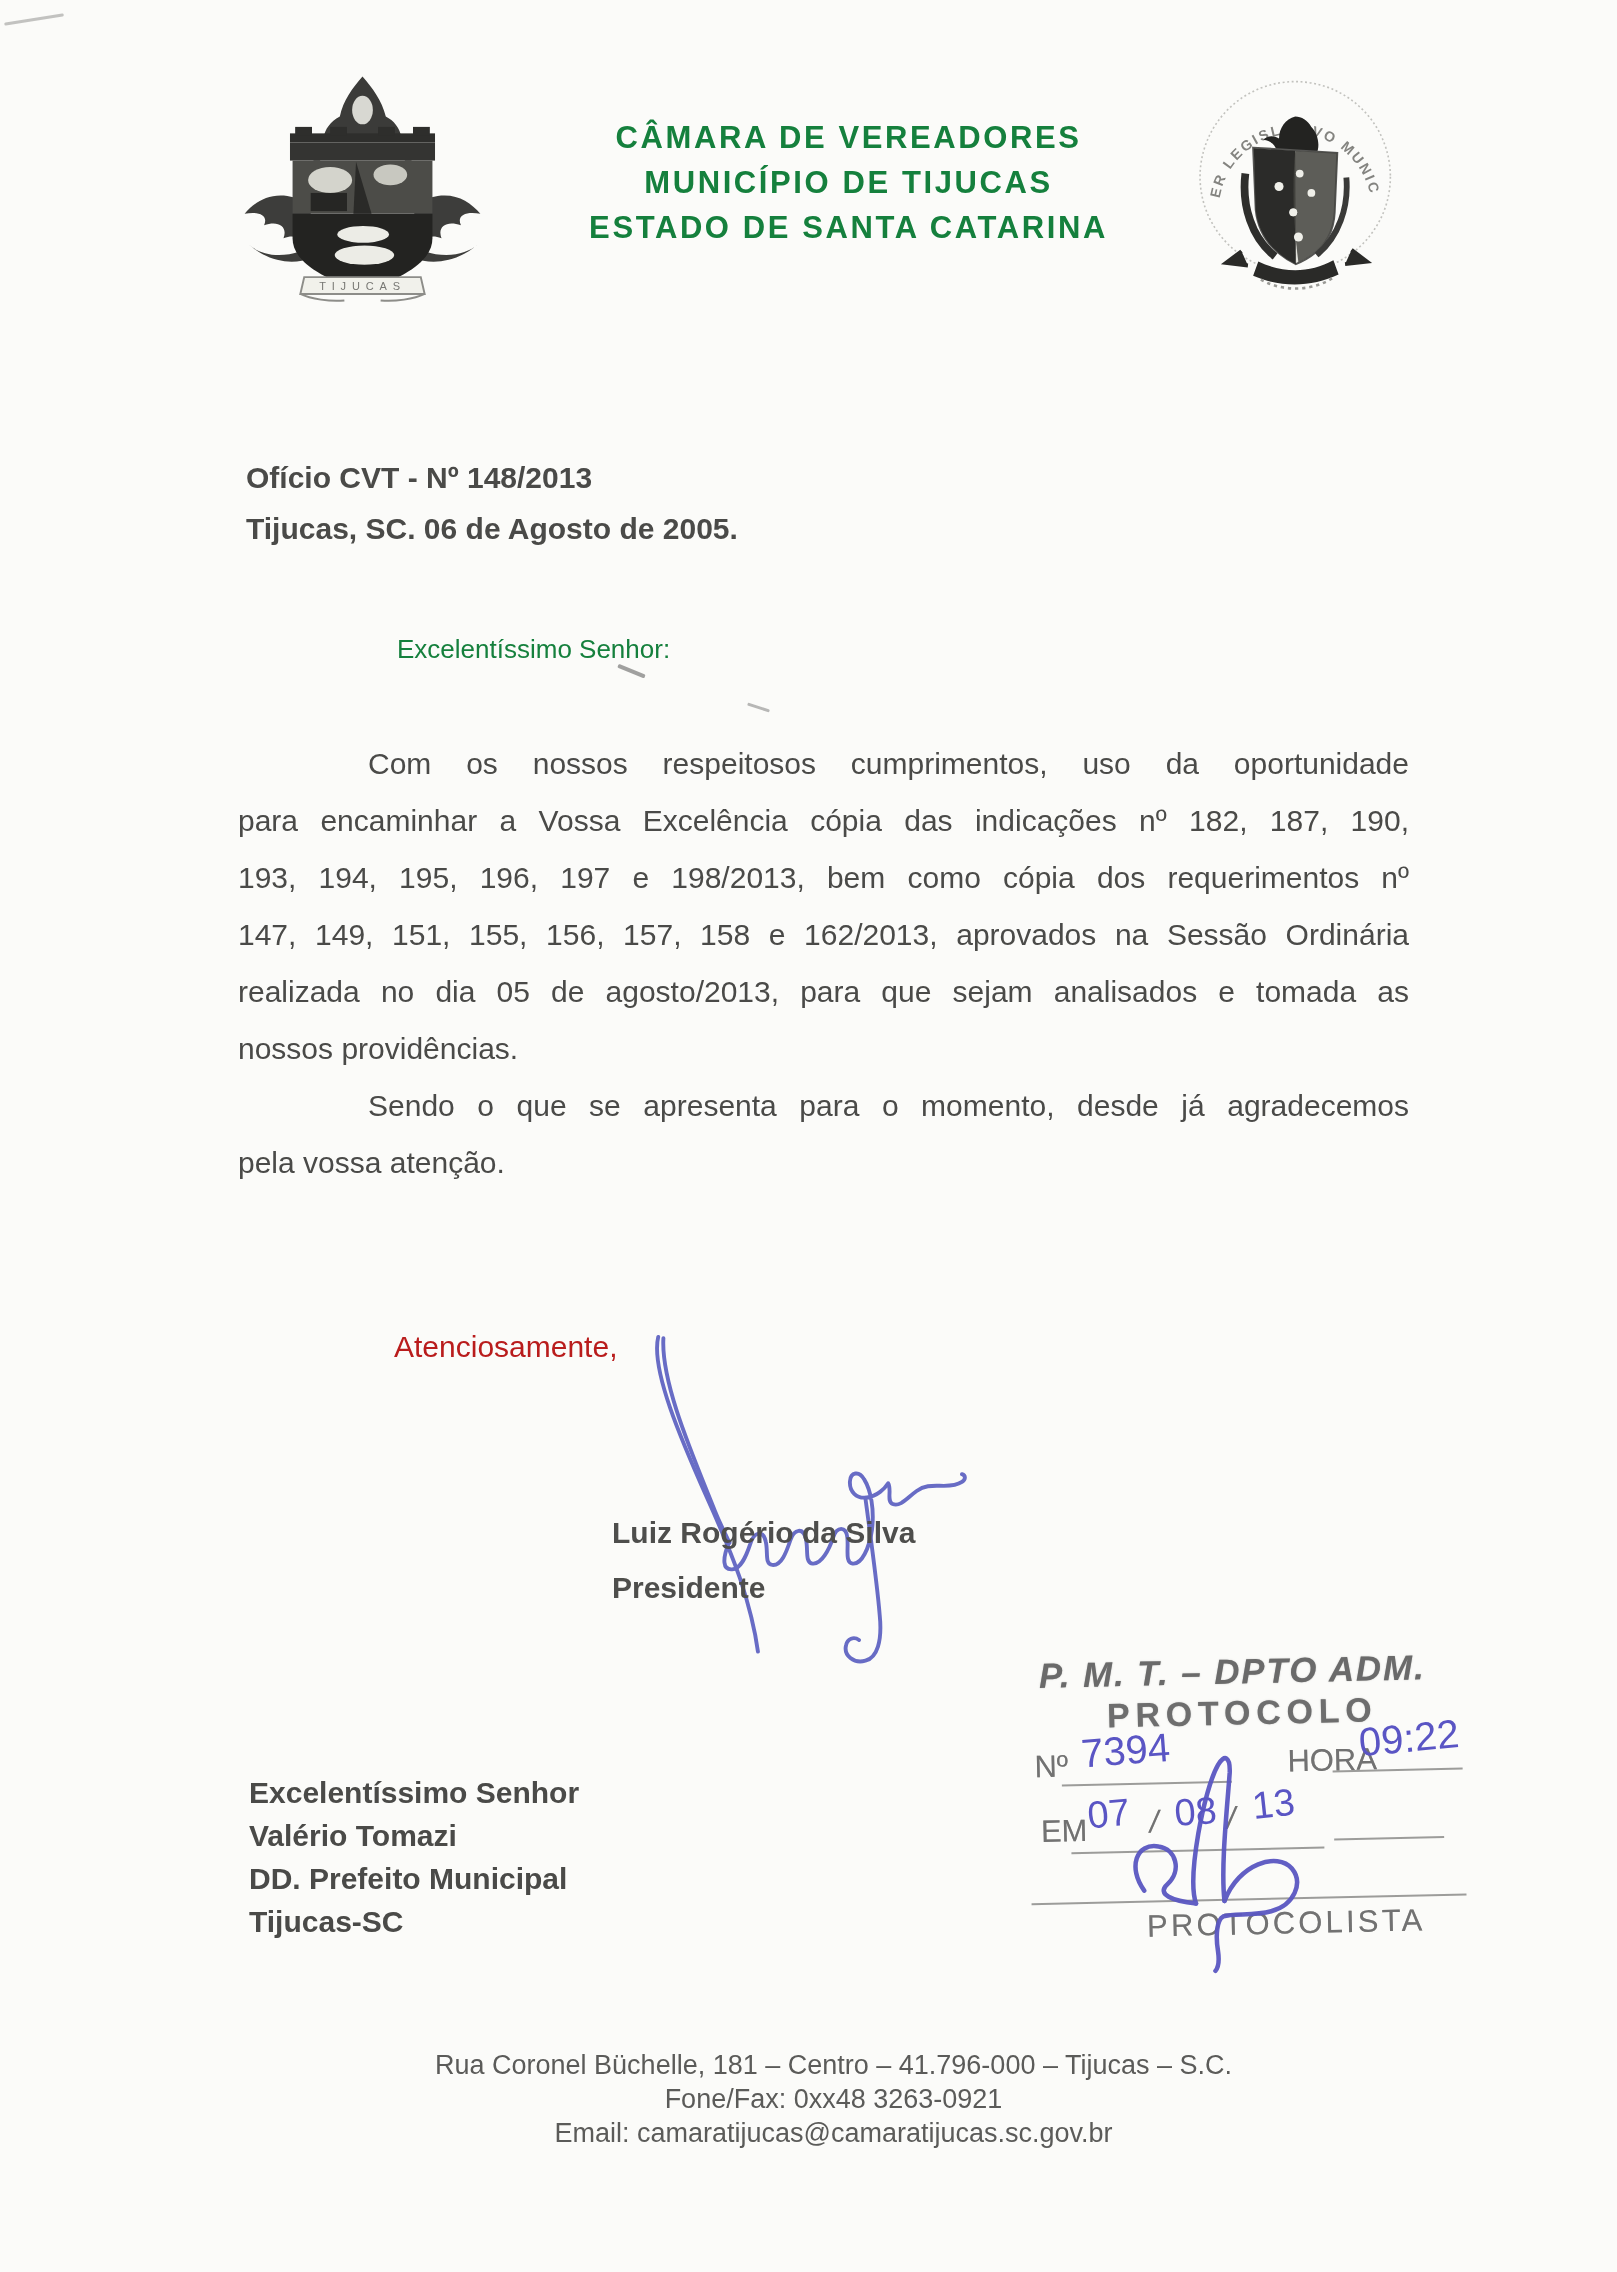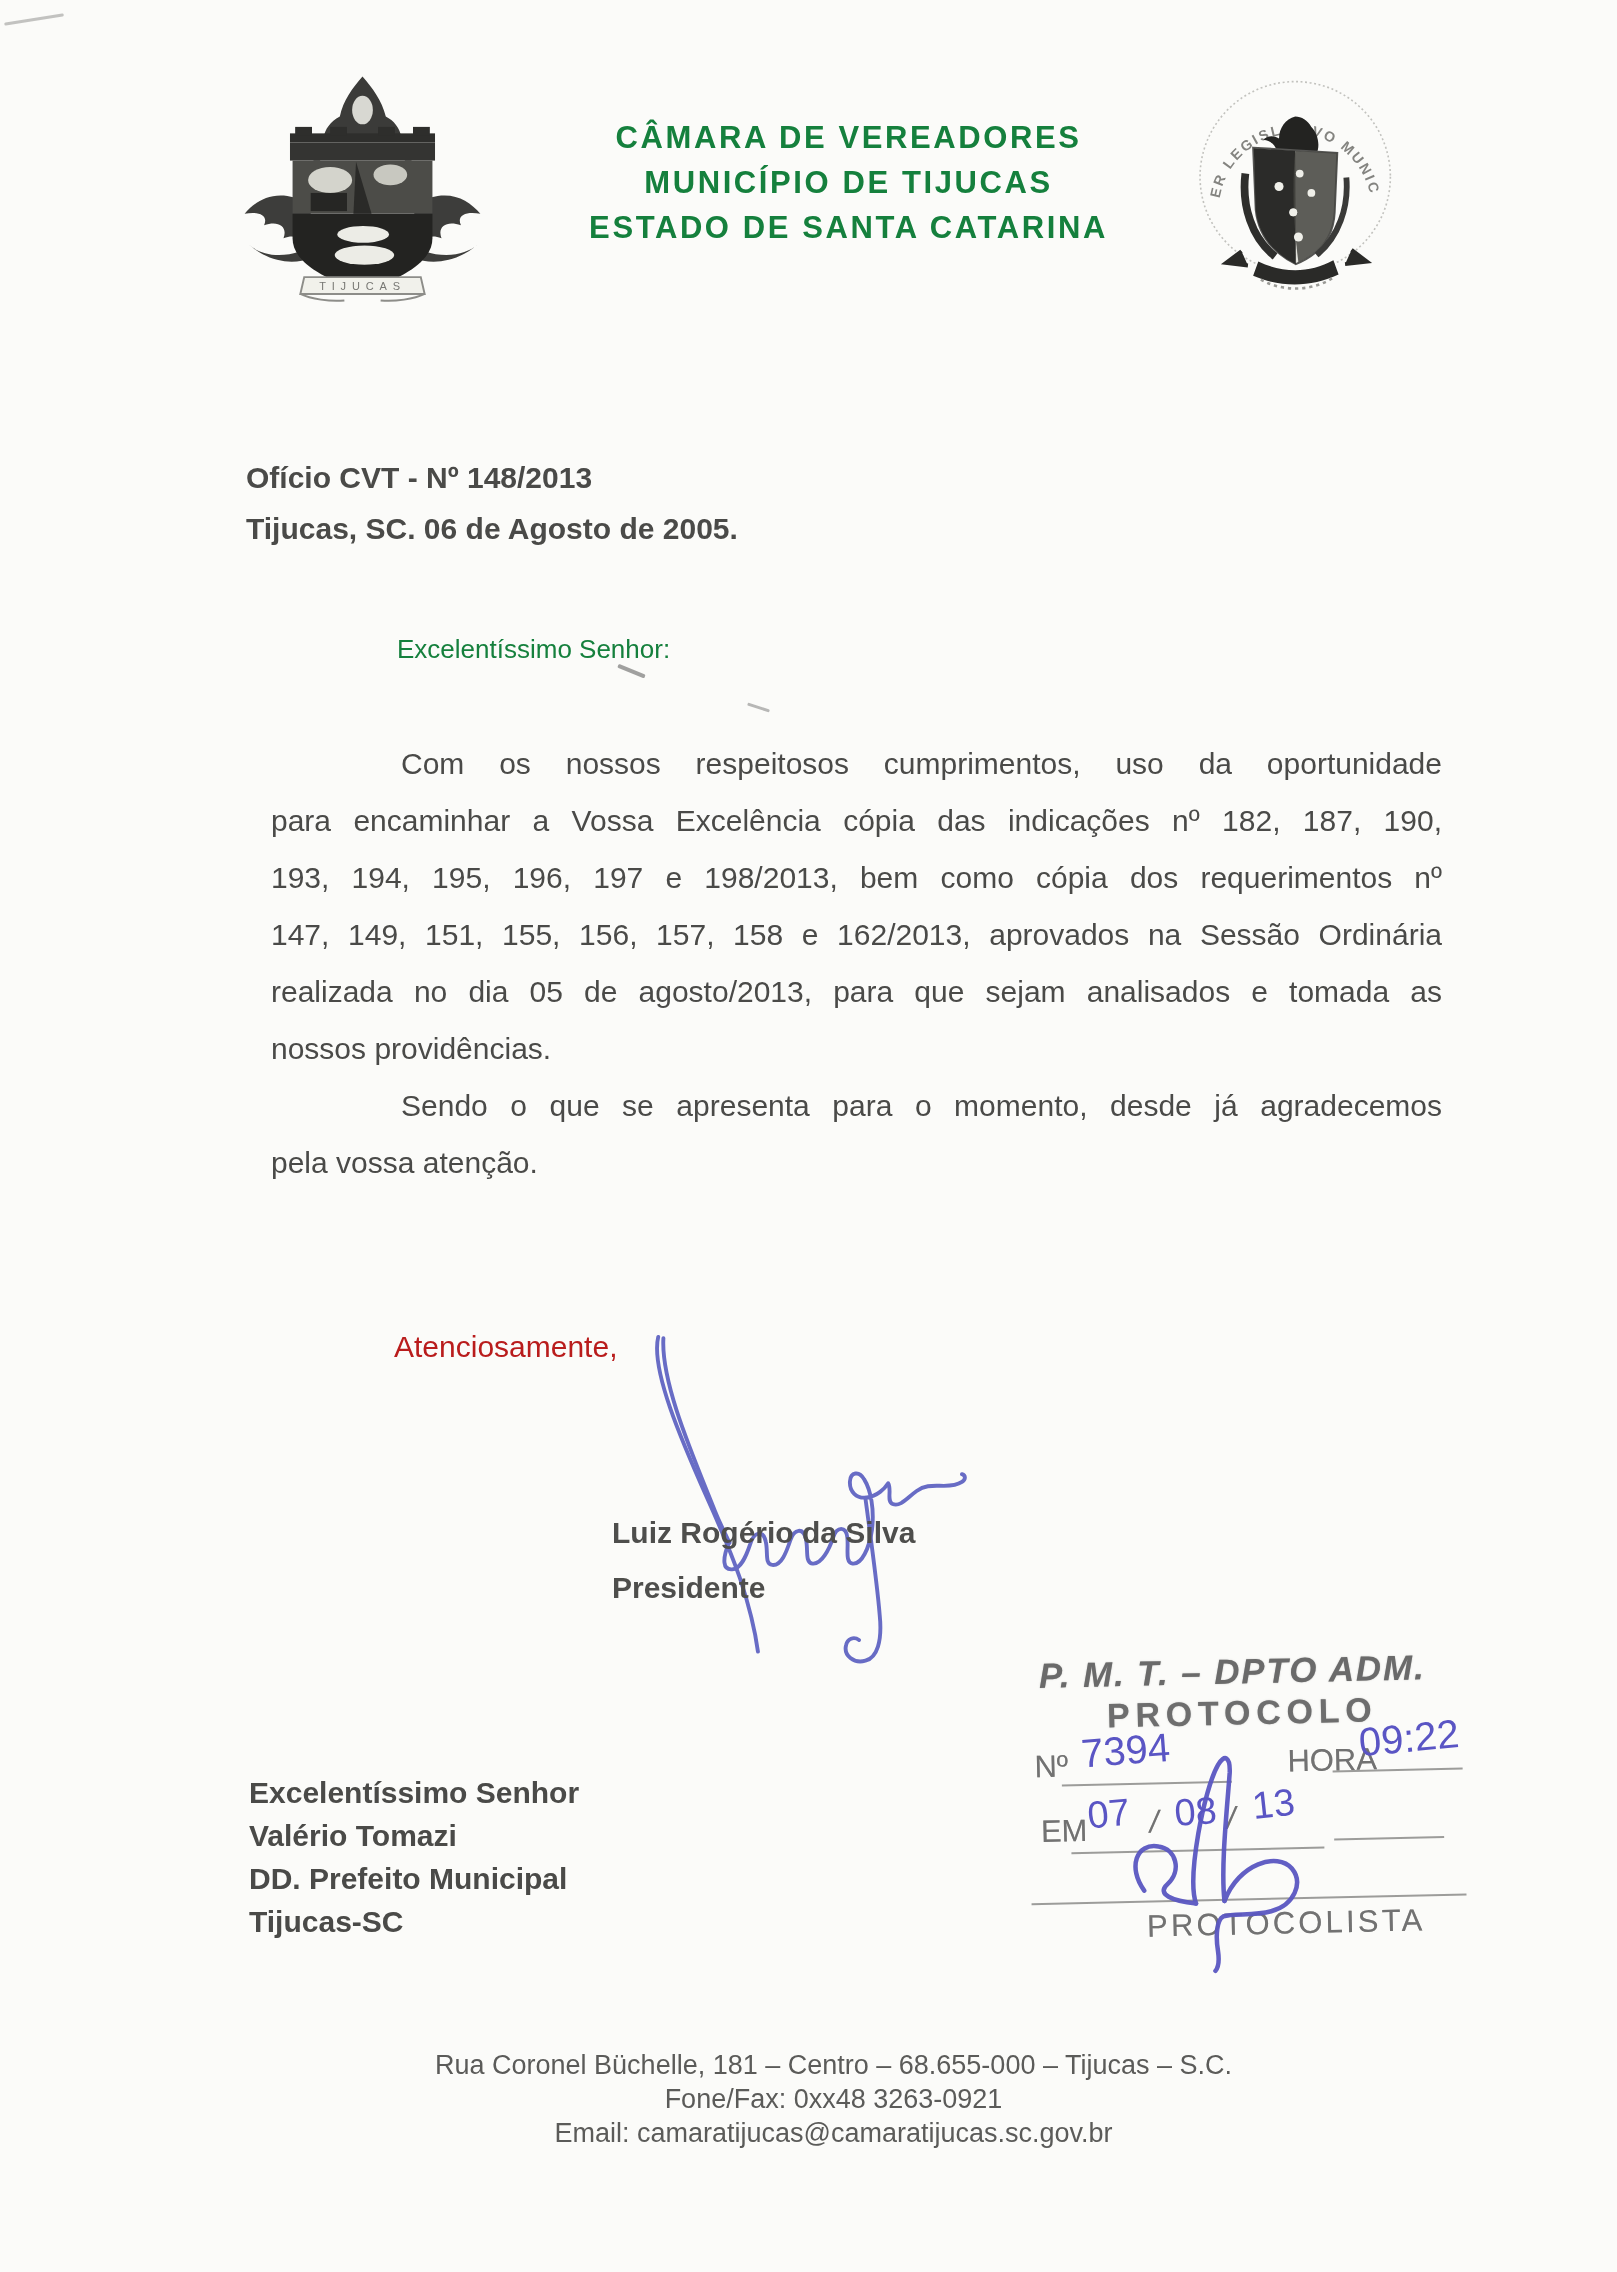--- a/index.html
+++ b/index.html
@@ -10,21 +10,21 @@
   }
   .abs{position:absolute;}
   
   #org-title{left:531px;top:115px;width:635px;text-align:center;
     font-weight:bold;font-size:31px;line-height:45px;letter-spacing:2.6px;color:#15803d;}
   
   #ref-block{left:246px;top:452px;font-weight:bold;font-size:30px;line-height:51px;color:#4a4a48;}
   
   #salutation{left:397px;top:634px;font-size:26px;color:#15803d;}
   
-  #letter-body{left:238px;top:735px;width:1171px;font-size:30px;line-height:57px;color:#4a4a48;margin-left:33px;}
+  #letter-body{left:238px;top:735px;width:1171px;font-size:30px;line-height:57px;color:#4a4a48;}
   .bline{height:57px;white-space:nowrap;}
   .jline{white-space:normal;text-align:justify;text-align-last:justify;}
   .indent{text-indent:130px;}
   
   #valediction{left:394px;top:1330px;font-size:30px;color:#b91c1c;}
   #signer{left:612px;top:1516px;width:389px;text-align:left;font-weight:bold;
     font-size:30px;color:#4e4e4c;}
   #signer .t2{margin-top:21px;}
   
   #addressee{left:249px;top:1741px;font-weight:bold;font-size:30px;line-height:43px;color:#4a4a48;margin-top:30px;}
@@ -194,19 +194,19 @@
   </div>
 
   <div id="addressee" class="abs">
     <div>Excelentíssimo Senhor</div>
     <div>Valério Tomazi</div>
     <div>DD. Prefeito Municipal</div>
     <div>Tijucas-SC</div>
   </div>
 
   <div id="footer" class="abs">
-    <div>Rua Coronel Büchelle, 181 – Centro – 68.655-000 – Tijucas – S.C.</div>
+    <div>Rua Coronel Büchelle, 181 – Centro – 41.796-000 – Tijucas – S.C.</div>
     <div>Fone/Fax: 0xx48 3263-0921</div>
     <div>Email: camaratijucas@camaratijucas.sc.gov.br</div>
   </div>
 
 </div>
 
 
 </body></html>

